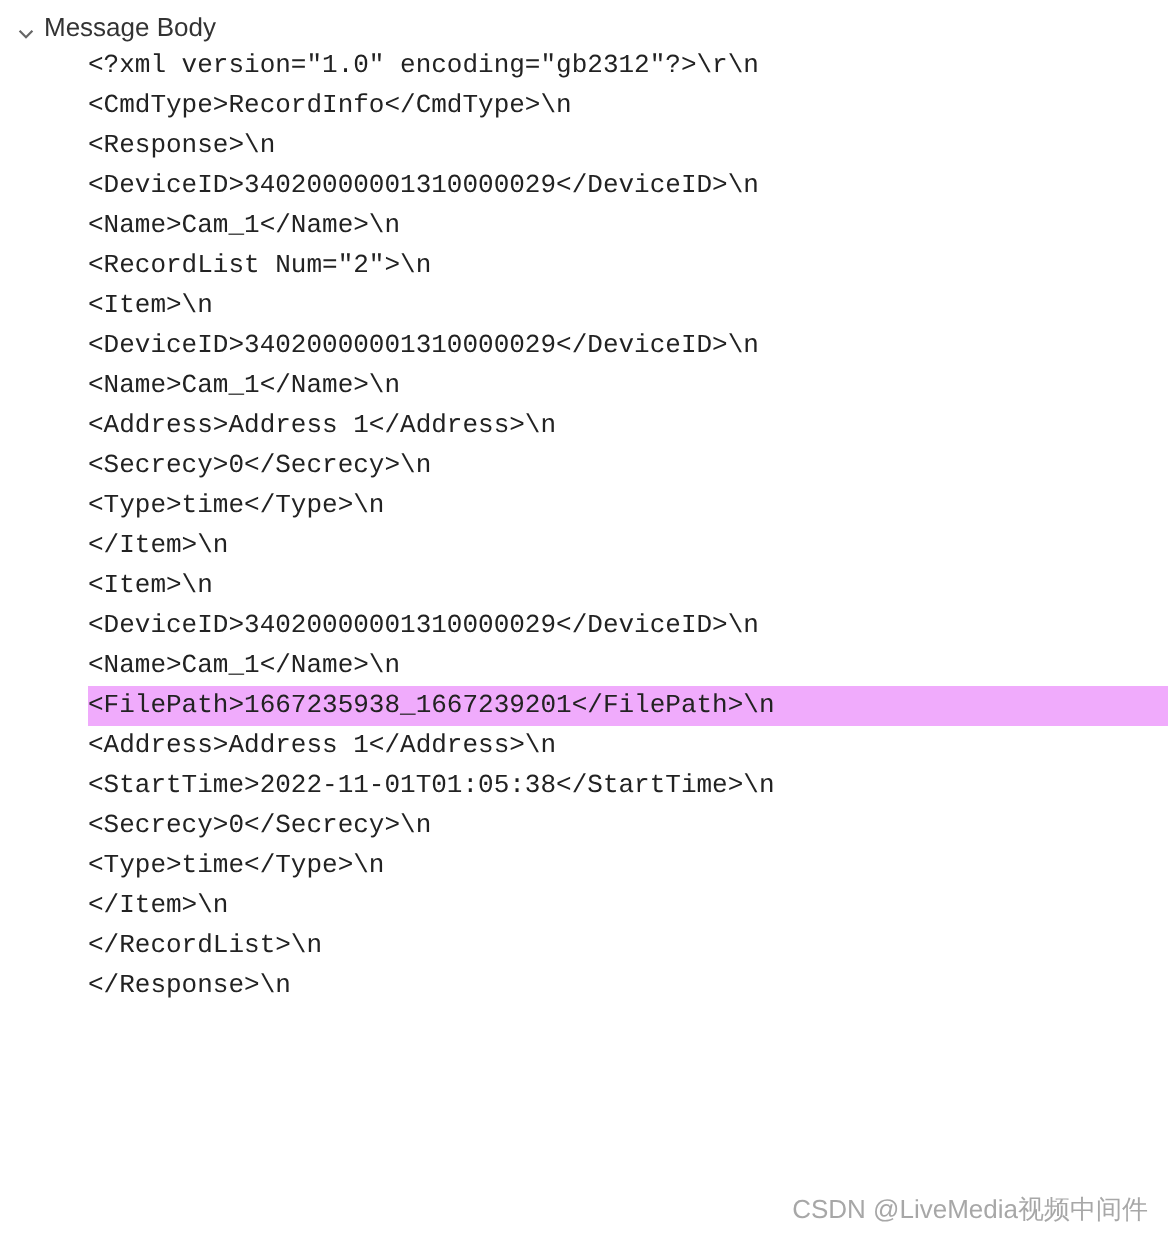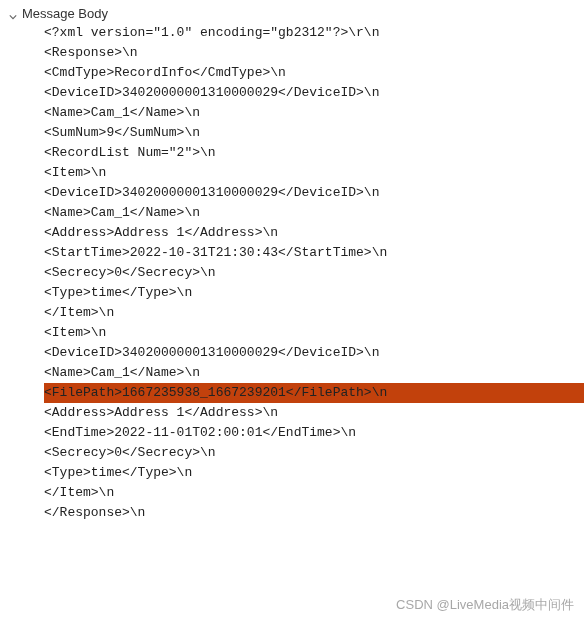--- a/index.html
+++ b/index.html
@@ -39,21 +39,21 @@
   }
   .lines {
     padding-left: 36px;
   }
   .line {
     white-space: pre;
     line-height: 20px;
     font-family: Consolas, "Courier New", monospace;
   }
   .highlight {
-    background: #c2410c;
+    background: #f0abfc;
   }
   .watermark {
     position: absolute;
     right: 10px;
     bottom: 6px;
     font-family: "Segoe UI", Arial, sans-serif;
     font-size: 13px;
     color: rgba(120,120,120,0.65);
     pointer-events: none;
     user-select: none;
@@ -69,41 +69,40 @@
     <span class="caret">
       <svg viewBox="0 0 10 10">
           <path d="M1 3 L5 7 L9 3" fill="none" stroke="#666" stroke-width="1.4"></path>
         </svg>
     </span>
     <span>Message Body</span>
   </div>
 
   <div class="lines" id="lines">
       <div class="line">&lt;?xml version="1.0" encoding="gb2312"?&gt;\r\n</div>
+      <div class="line">&lt;CmdType&gt;RecordInfo&lt;/CmdType&gt;\n</div>
       <div class="line">&lt;Response&gt;\n</div>
-      <div class="line">&lt;CmdType&gt;RecordInfo&lt;/CmdType&gt;\n</div>
       <div class="line">&lt;DeviceID&gt;34020000001310000029&lt;/DeviceID&gt;\n</div>
       <div class="line">&lt;Name&gt;Cam_1&lt;/Name&gt;\n</div>
-      <div class="line">&lt;SumNum&gt;9&lt;/SumNum&gt;\n</div>
       <div class="line">&lt;RecordList Num="2"&gt;\n</div>
       <div class="line">&lt;Item&gt;\n</div>
       <div class="line">&lt;DeviceID&gt;34020000001310000029&lt;/DeviceID&gt;\n</div>
       <div class="line">&lt;Name&gt;Cam_1&lt;/Name&gt;\n</div>
       <div class="line">&lt;Address&gt;Address 1&lt;/Address&gt;\n</div>
-      <div class="line">&lt;StartTime&gt;2022-10-31T21:30:43&lt;/StartTime&gt;\n</div>
       <div class="line">&lt;Secrecy&gt;0&lt;/Secrecy&gt;\n</div>
       <div class="line">&lt;Type&gt;time&lt;/Type&gt;\n</div>
       <div class="line">&lt;/Item&gt;\n</div>
       <div class="line">&lt;Item&gt;\n</div>
       <div class="line">&lt;DeviceID&gt;34020000001310000029&lt;/DeviceID&gt;\n</div>
       <div class="line">&lt;Name&gt;Cam_1&lt;/Name&gt;\n</div>
       <div class="line highlight">&lt;FilePath&gt;1667235938_1667239201&lt;/FilePath&gt;\n</div>
       <div class="line">&lt;Address&gt;Address 1&lt;/Address&gt;\n</div>
-      <div class="line">&lt;EndTime&gt;2022-11-01T02:00:01&lt;/EndTime&gt;\n</div>
+      <div class="line">&lt;StartTime&gt;2022-11-01T01:05:38&lt;/StartTime&gt;\n</div>
       <div class="line">&lt;Secrecy&gt;0&lt;/Secrecy&gt;\n</div>
       <div class="line">&lt;Type&gt;time&lt;/Type&gt;\n</div>
       <div class="line">&lt;/Item&gt;\n</div>
+      <div class="line">&lt;/RecordList&gt;\n</div>
       <div class="line">&lt;/Response&gt;\n</div>
     </div>
 
 </div>
 
 <div class="watermark">CSDN @LiveMedia视频中间件</div>
 
 </body></html>

